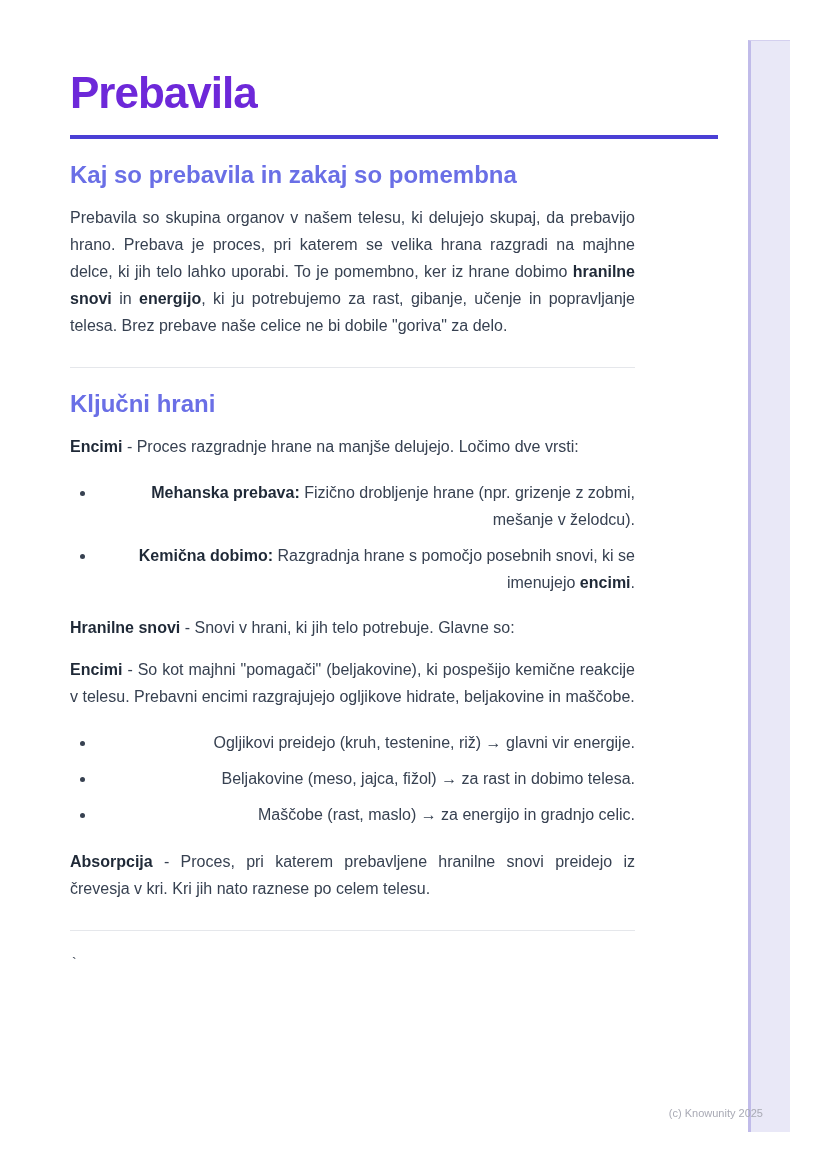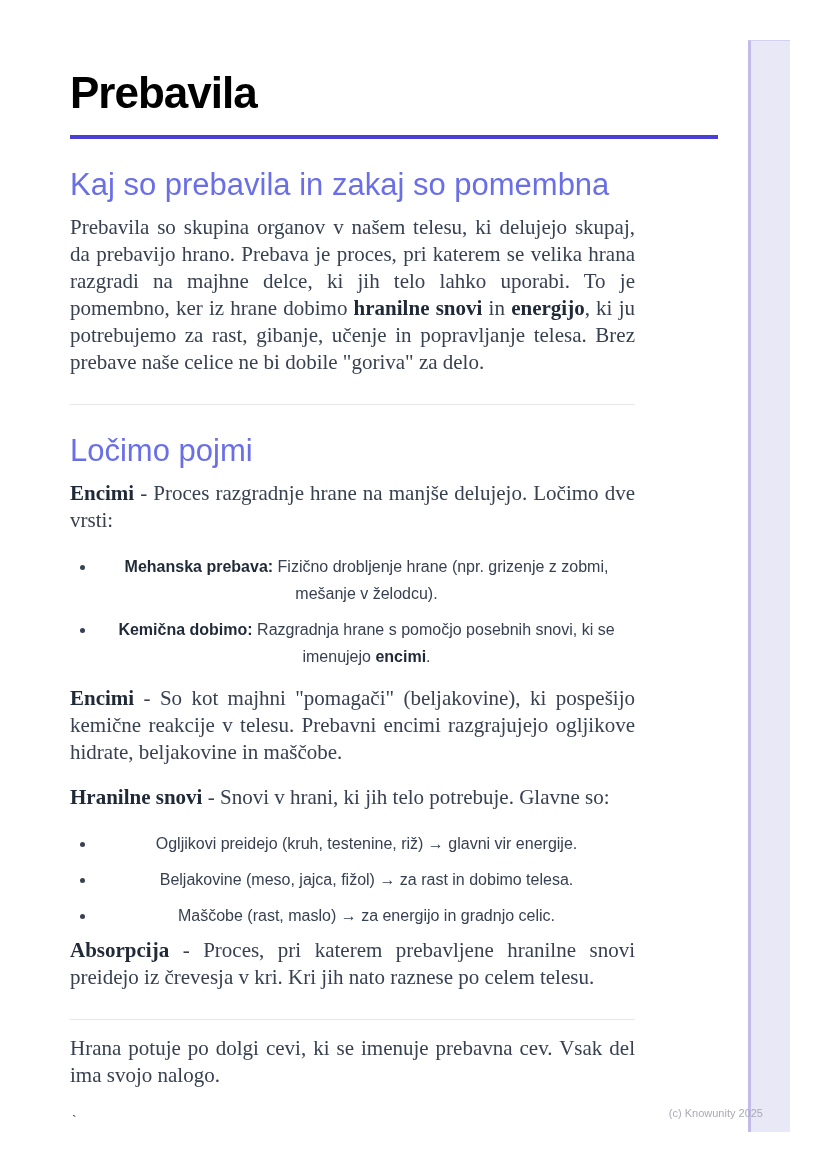--- a/index.html
+++ b/index.html
@@ -26,59 +26,58 @@
     position: absolute;
     left: 70px;
     top: 68px;
     width: 648px;
   }
   .doc-title {
     font-size: 44px;
     line-height: 50px;
     font-weight: 800;
     letter-spacing: -1px;
-    color: #000000;
+    color: #6d28d9;
     margin: 0;
   }
   .title-rule {
     width: 648px;
     height: 4px;
     background: #4a3fd5;
     border: none;
     margin: 17px 0 0 0;
   }
   .section-heading {
-    font-size: 31px;
+    font-size: 24px;
     line-height: 28px;
-    font-weight: 400;
+    font-weight: 700;
     color: #6a6fe6;
-    margin: 32px 0 0 0;
+    margin: 22px 0 0 0;
     width: 565px;
   }
   .para {
     width: 565px;
-    font-size: 21px;
+    font-size: 16px;
     line-height: 27px;
     color: #374151;
     text-align: justify;
     margin: 15px 0 0 0;
-    font-family: Liberation Serif, serif;
   }
   .para b, .bullet-list b { font-weight: 700; color: #1f2937; }
   .bullet-list {
     width: 565px;
     margin: 19px 0 0 0;
     padding-left: 26px;
     list-style: disc;
   }
   .bullet-list li {
     font-size: 16px;
     line-height: 27px;
     color: #374151;
-    text-align: center;
+    text-align: right;
     margin: 0 0 9px 0;
     padding-left: 2px;
   }
   .bullet-list li:last-child { margin-bottom: 0; }
   .divider {
     width: 565px;
     border: none;
     border-top: 1px solid #e5e7eb;
     margin: 28px 0 0 0;
   }
@@ -106,40 +105,39 @@
 <div class="content">
 
   <h1 class="doc-title">Prebavila</h1>
   <hr class="title-rule">
 
   <h2 class="section-heading">Kaj so prebavila in zakaj so pomembna</h2>
   <p class="para"><span>Prebavila so skupina organov v našem telesu, ki delujejo skupaj, da prebavijo hrano. Prebava je proces, pri katerem se velika hrana razgradi na majhne delce, ki jih telo lahko uporabi. To je pomembno, ker iz hrane dobimo </span><b>hranilne snovi</b><span> in </span><b>energijo</b><span>, ki ju potrebujemo za rast, gibanje, učenje in popravljanje telesa. Brez prebave naše celice ne bi dobile "goriva" za delo.</span></p>
 
   <hr class="divider">
 
-  <h2 class="section-heading">Ločimo pojmi</h2>
+  <h2 class="section-heading">Ključni hrani</h2>
   <p class="para"><b>Encimi</b><span> - Proces razgradnje hrane na manjše delujejo. Ločimo dve vrsti:</span></p>
 
   <ul class="bullet-list">
     <li><b>Mehanska prebava:</b><span> Fizično drobljenje hrane (npr. grizenje z zobmi, mešanje v želodcu).</span></li>
     <li><b>Kemična dobimo:</b><span> Razgradnja hrane s pomočjo posebnih snovi, ki se imenujejo </span><b>encimi</b><span>.</span></li>
   </ul>
 
+  <p class="para" style="margin-top:18px"><b>Hranilne snovi</b><span> - Snovi v hrani, ki jih telo potrebuje. Glavne so:</span></p>
   <p class="para"><b>Encimi</b><span> - So kot majhni "pomagači" (beljakovine), ki pospešijo kemične reakcije v telesu. Prebavni encimi razgrajujejo ogljikove hidrate, beljakovine in maščobe.</span></p>
-  <p class="para" style="margin-top:18px"><b>Hranilne snovi</b><span> - Snovi v hrani, ki jih telo potrebuje. Glavne so:</span></p>
 
   <ul class="bullet-list">
     <li><span>Ogljikovi preidejo (kruh, testenine, riž) → glavni vir energije.</span></li>
     <li><span>Beljakovine (meso, jajca, fižol) → za rast in dobimo telesa.</span></li>
     <li><span>Maščobe (rast, maslo) → za energijo in gradnjo celic.</span></li>
   </ul>
 
-  <p class="para" style="margin-top:8px"><b>Absorpcija</b><span> - Proces, pri katerem prebavljene hranilne snovi preidejo iz črevesja v kri. Kri jih nato raznese po celem telesu.</span></p>
+  <p class="para" style="margin-top:20px"><b>Absorpcija</b><span> - Proces, pri katerem prebavljene hranilne snovi preidejo iz črevesja v kri. Kri jih nato raznese po celem telesu.</span></p>
 
   <hr class="divider">
 
-  <p class="para"><span>Hrana potuje po dolgi cevi, ki se imenuje prebavna cev. Vsak del ima svojo nalogo.</span></p>
 
   <p class="stray-mark">`</p>
 
 </div>
 
 <div class="page-footer">(c) Knowunity 2025</div>
 
 </body></html>

